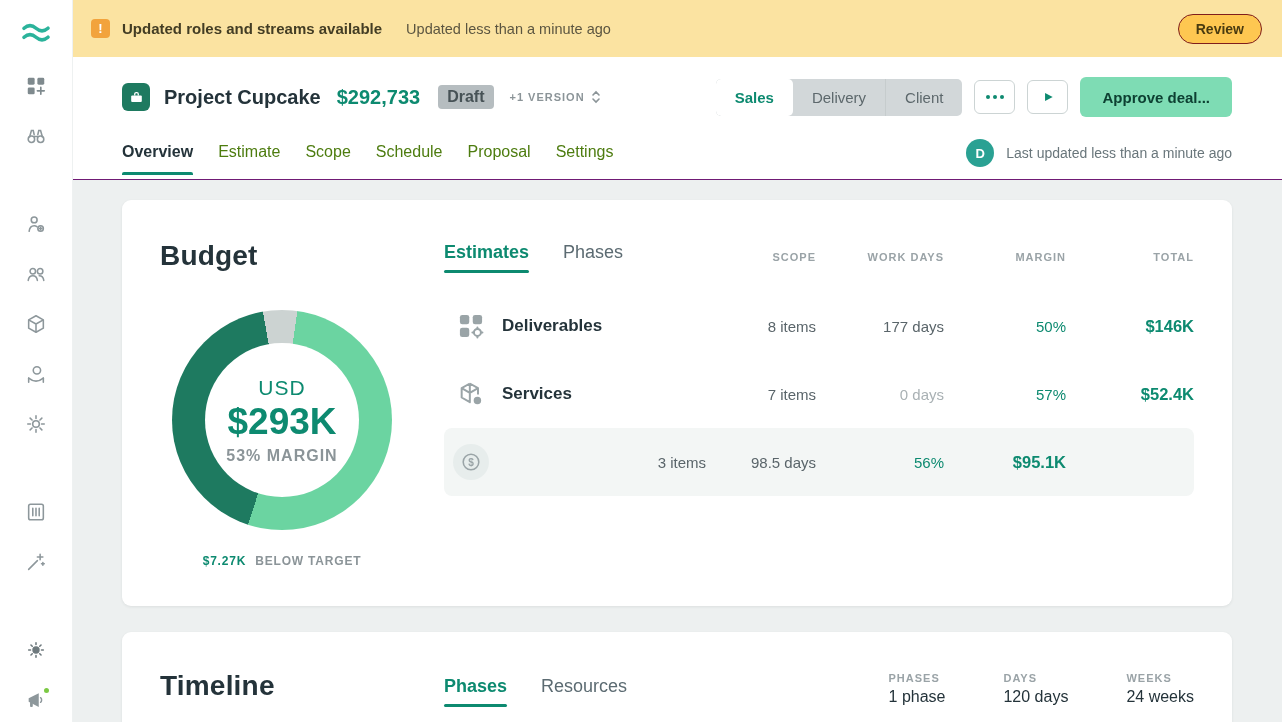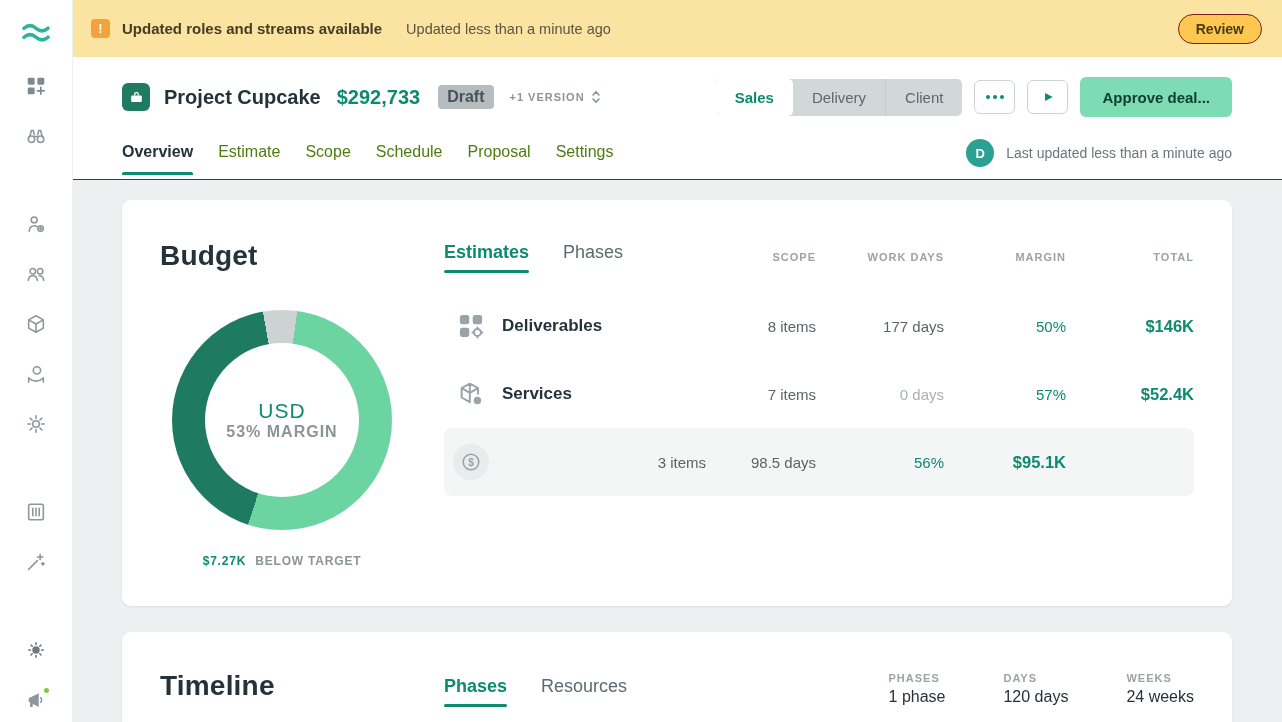--- a/index.html
+++ b/index.html
@@ -295,20 +295,21 @@
 
     <div class="content">
 
       <div class="card budget-card">
         <div class="budget-left">
           <div class="card-title">Budget</div>
           <div class="donut-wrap">
             <div class="donut"></div>
             <div class="donut-center">
               <span class="donut-cur">USD</span>
+              <span class="donut-amt">$293K</span>
               <span class="donut-margin">53% MARGIN</span>
             </div>
           </div>
           <div class="below-target">
             <span class="val">$7.27K</span>
             <span class="lbl">BELOW TARGET</span>
           </div>
         </div>
 
         <div class="budget-right">

